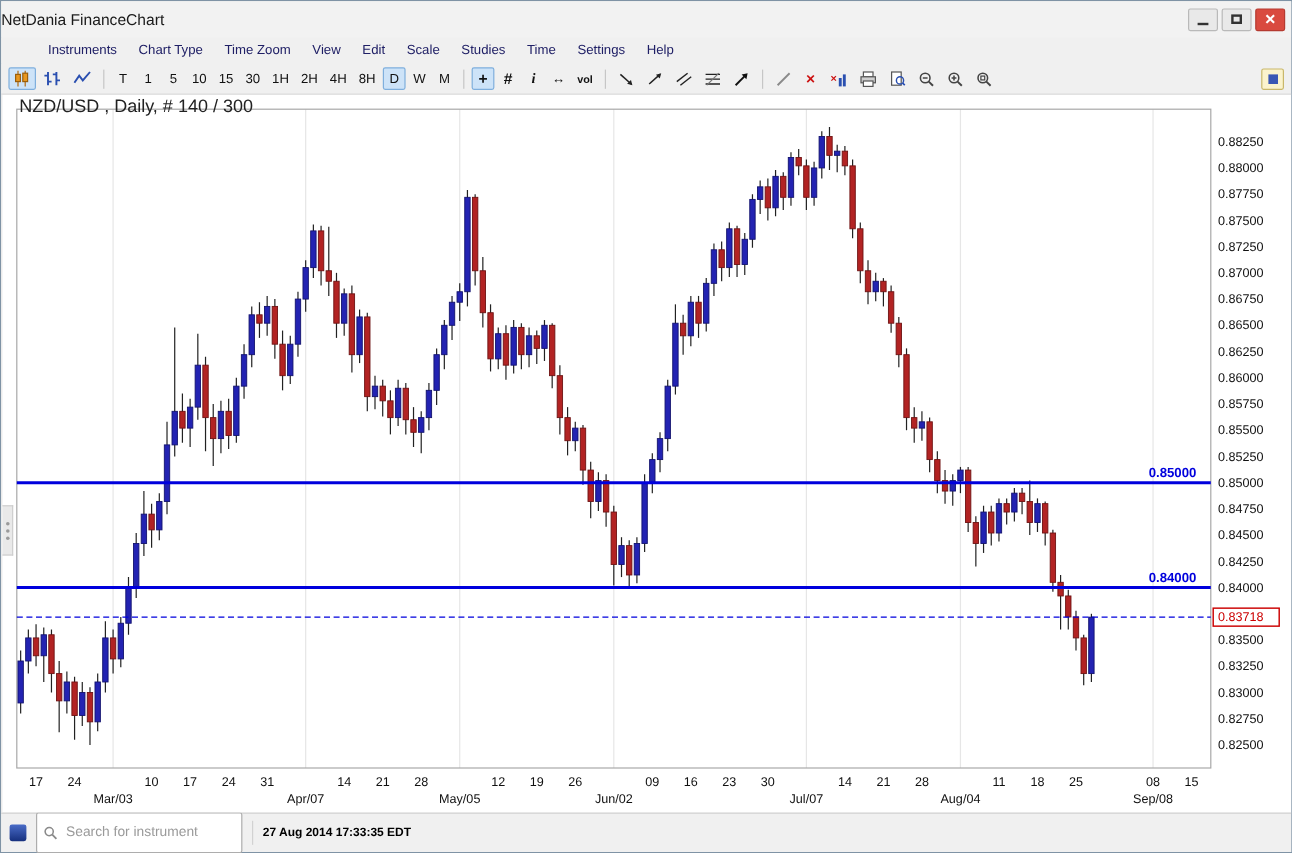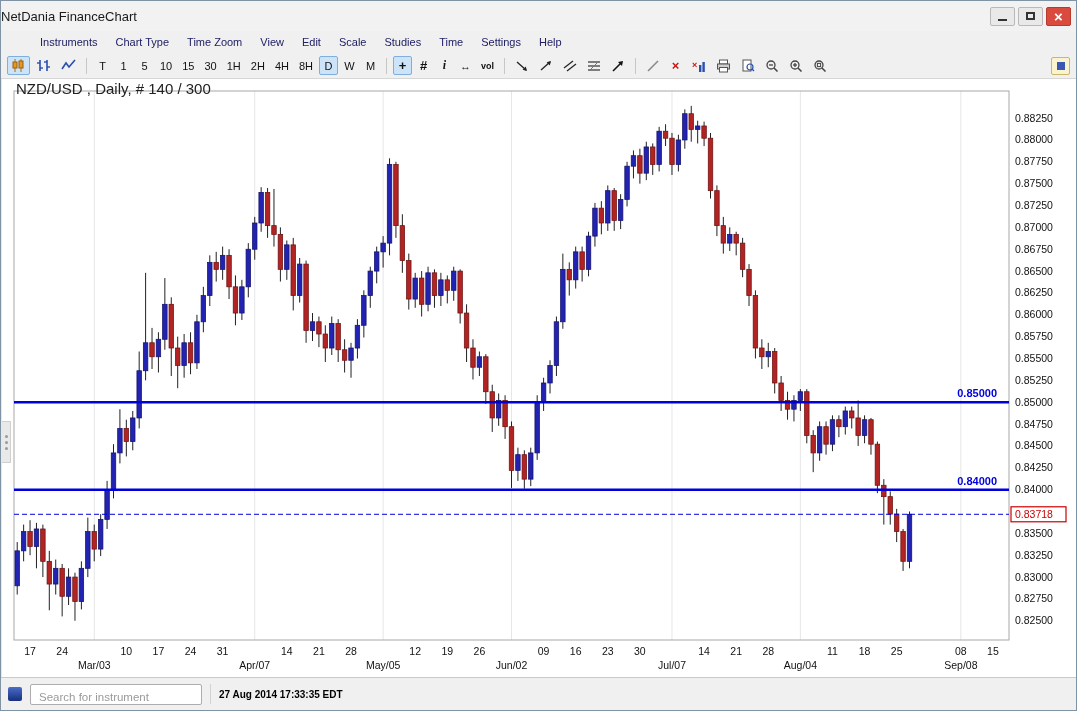--- a/index.html
+++ b/index.html
@@ -70,22 +70,22 @@
   }
   .splitter i { width:3px; height:3px; background:#9a9a9a; border-radius:50%; }
   
   .statusbar {
     height:33px; flex:0 0 33px; background:#f0f0f0; border-top:1px solid #c9c9c9;
     display:flex; align-items:center; padding:0 7px; gap:8px;
   }
   .status-icon { width:14px; height:14px; border-radius:2px;
     background:linear-gradient(#4a6cc8,#16307e); flex:0 0 14px; }
   .searchbox {
-    width:172px; height:21px; background:#fff; border:1px solid #adadad; border-radius:2px;
-    display:flex; align-items:center; padding:0 5px; gap:5px;flex-direction:column;
+    width:172px; height:34px; background:#fff; border:1px solid #adadad; border-radius:2px;
+    display:flex; align-items:center; padding:0 5px; gap:5px;
   }
   .searchbox input {
     border:none; outline:none; flex:1; min-width:0;
     font-size:11.5px; color:#333; background:transparent;
     font-family:"Liberation Sans", sans-serif;
   }
   .searchbox input::placeholder { color:#9a9a9a; }
   .status-sep { width:1px; height:20px; background:#d2d2d2; }
   .timestamp { font-size:10px; font-weight:bold; color:#000000; }
 </style>

